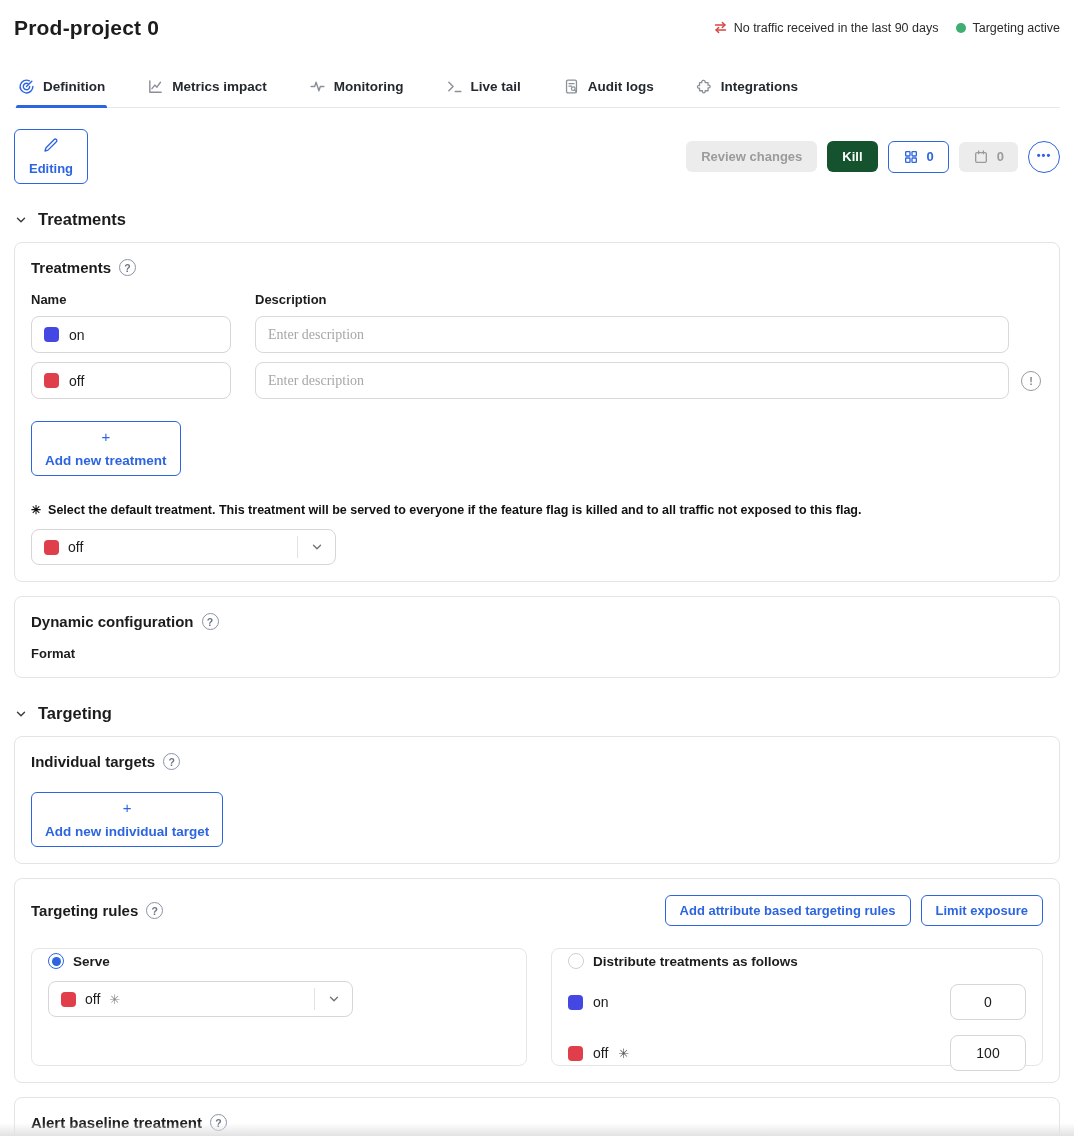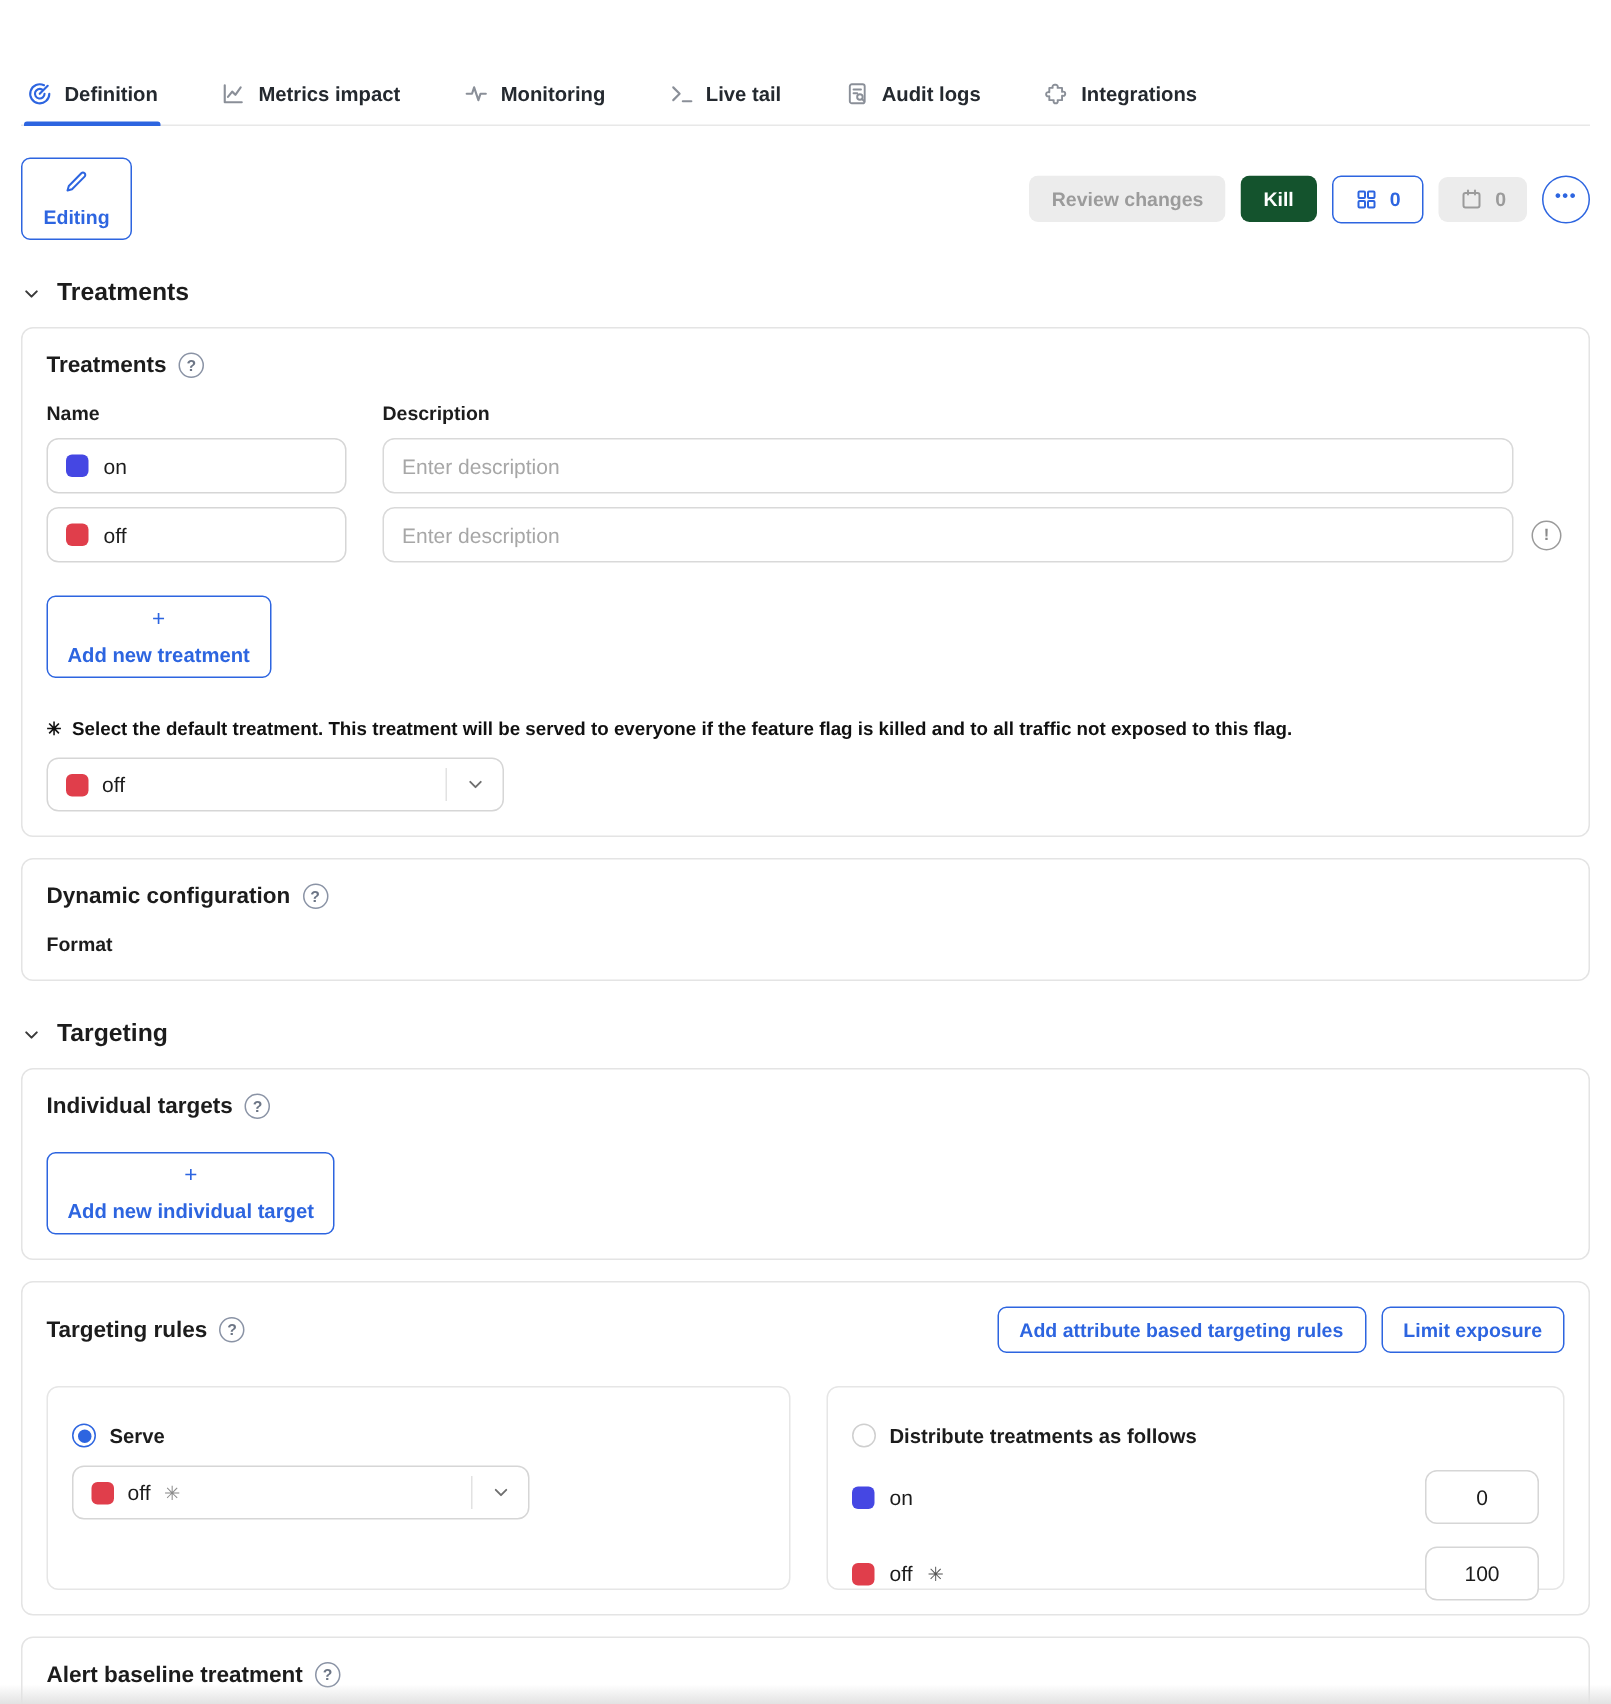--- a/index.html
+++ b/index.html
@@ -50,21 +50,21 @@
 
   
   .cols { display:flex; gap:24px; margin-top:16px; font-size:13px; font-weight:700; }
   .col-name { width:200px; }
   .t-row { display:flex; gap:24px; margin-top:9px; align-items:center; }
   .inp { height:37px; border:1px solid #d6d6d6; border-radius:8px; display:flex; align-items:center;
     padding:0 12px; font-size:14px; background:#fff; }
   .name-inp { width:200px; gap:10px; }
   .desc-wrap { flex:1; display:flex; align-items:center; gap:10px; }
   .desc-inp { flex:1; border:1px solid #d9d9d9; border-radius:8px; height:37px; padding:0 12px;
-    font-size:14px; font-family:Liberation Sans, sans-serif; color:#1c1c1c; outline:none; }
+    font-size:14px; font-family:Liberation Serif, serif; color:#1c1c1c; outline:none; }
   .desc-inp::placeholder { color:#a7a7a7; }
   .icon-slot { width:24px; display:flex; justify-content:center; }
   .warn { width:20px; height:20px; border-radius:50%; border:1.6px solid #9a9a9a; color:#8a8a8a;
     font-size:11px; font-weight:700; display:flex; align-items:center; justify-content:center; }
   .chip { width:15px; height:15px; border-radius:4px; flex:none; }
   .chip-on { background:#4547e3; }
   .chip-off { background:#e03e4b; }
   .add-btn { margin-top:22px; font-size:13.5px; padding:7px 13px; }
   .plus { font-size:15px; font-weight:400; margin-top:-1px; }
   .note { margin-top:27px; font-size:12.5px; font-weight:700; color:#111; display:flex; gap:7px; align-items:center;}
@@ -79,21 +79,21 @@
   .dd-right .chev { color:#6f6f6f; }
   .ast { color:#8a8a8a; font-size:13px; }
   .ph { color:#a7a7a7; }
 
   .lbl { font-size:13px; font-weight:700; margin-top:16px; }
 
   
   .tr-head { display:flex; align-items:center; justify-content:space-between; }
   .tr-actions { display:flex; gap:10px; }
   .panel-row { display:flex; gap:24px; margin-top:22px; }
-  .panel { border:1px solid #e6e6e6; border-radius:8px; padding:24px 16px; height:136px; }
+  .panel { border:1px solid #e6e6e6; border-radius:8px; padding:4px 16px; height:118px; }
   .panel-serve { width:496px; }
   .panel-dist { flex:1; }
   .radio-line { display:flex; align-items:center; gap:9px; font-size:13.5px; font-weight:700; cursor:pointer; }
   .radio { width:16px; height:16px; border-radius:50%; flex:none; position:relative; }
   .radio.sel { border:1.6px solid #2d65e0; }
   .radio.sel::after { content:""; position:absolute; inset:2.5px; border-radius:50%; background:#2d65e0; }
   .radio.unsel { border:1.6px solid #cfcfcf; }
   .dist-row { display:flex; align-items:center; margin-top:15px; }
   .dist-left { display:flex; align-items:center; gap:10px; font-size:14px; }
   .pct-inp { margin-left:auto; width:76px; height:36px; border:1px solid #d6d6d6; border-radius:8px;
@@ -101,20 +101,40 @@
 
   
   .bottom-bar { position:absolute; left:0; right:0; bottom:0; height:13px;
     background:linear-gradient(180deg, rgba(230,230,230,0) 0%, #e2e2e2 100%); }
 </style>
 </head>
 <body>
 
 <div class="page">
 
+  <div class="hdr">
+    <div class="title">Prod-project 0</div>
+    <div class="status-row">
+      <div class="status-item">
+        <span class="icon-sm">
+          <svg viewBox="0 0 24 24" fill="none" stroke="#d64541" stroke-width="2.4" stroke-linecap="round" stroke-linejoin="round">
+            <path d="M4 8h15"></path>
+              <path d="M15 4l4 4-4 4"></path>
+              <path d="M20 16H5"></path>
+              <path d="M9 12l-4 4 4 4"></path>
+          </svg>
+        </span>
+        <span>No traffic received in the last 90 days</span>
+      </div>
+      <div class="status-item">
+        <span class="dot-green"></span>
+        <span>Targeting active</span>
+      </div>
+    </div>
+  </div>
 
   <div class="tabs">
     <div class="tab active">
       <span class="ticon">
         <svg viewBox="0 0 24 24" fill="none" stroke="currentColor" stroke-width="2" stroke-linecap="round">
           <path d="M21 12a9 9 0 1 1-5-8"></path>
             <path d="M16.5 12a4.5 4.5 0 1 1-2.4-4"></path>
             <path d="M12 12l7.5-7.5"></path>
         </svg>
       </span>

